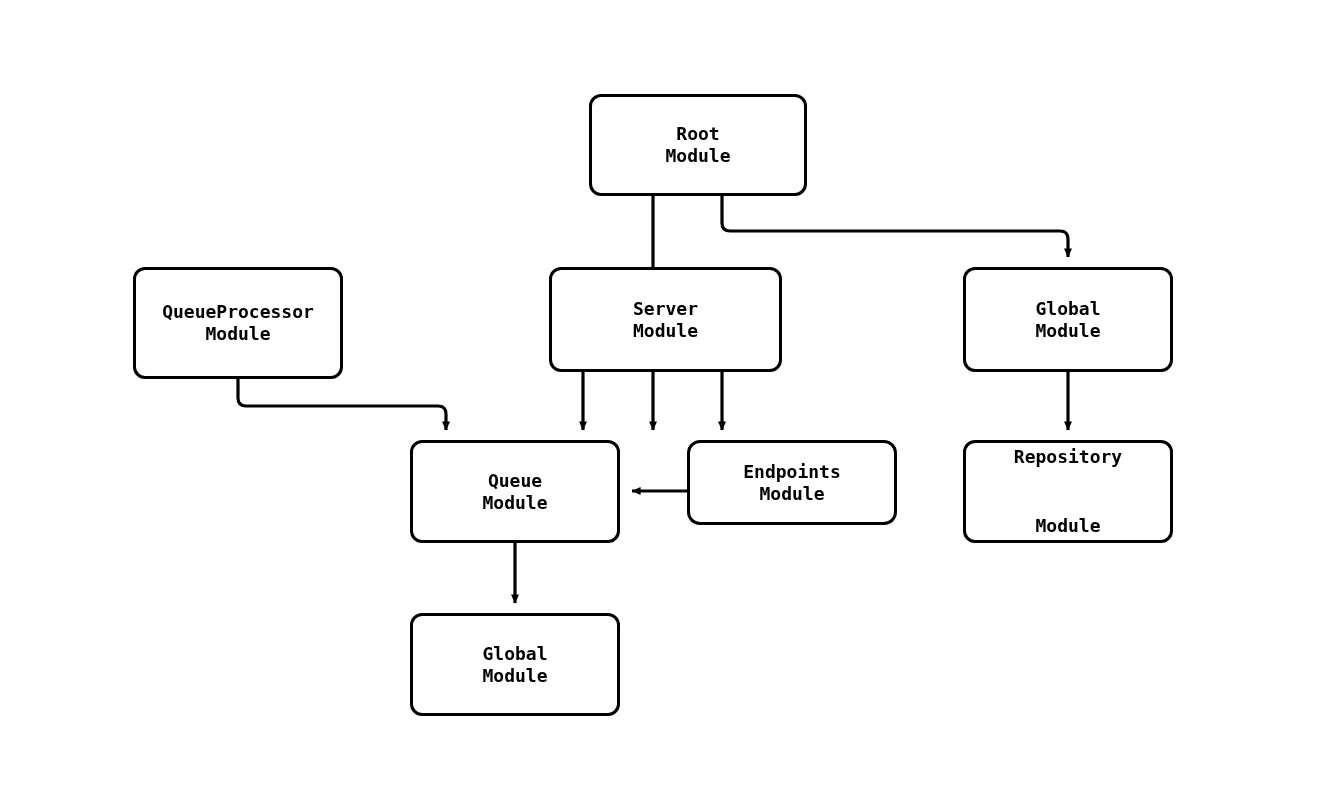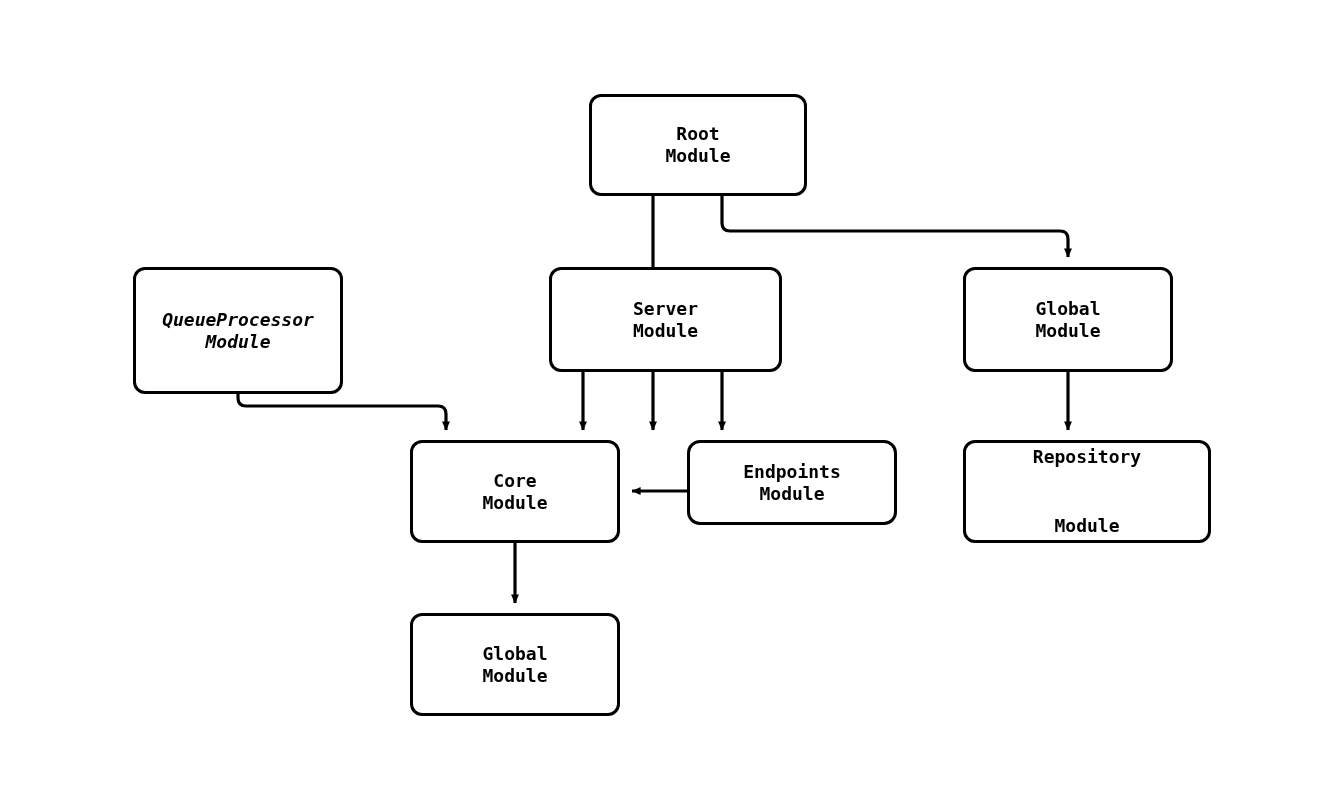--- a/index.html
+++ b/index.html
@@ -76,46 +76,46 @@
     <path d="M 1068 372 L 1068 430" fill="none" stroke="#000000" stroke-width="3.2" marker-end="url(#arrowhead)"></path>
 
     <path d="M 515 543 L 515 603" fill="none" stroke="#000000" stroke-width="3.2" marker-end="url(#arrowhead)"></path>
   </svg>
 
   <div class="node" style="left:549px; top:94px; width:218px; height:102px;margin-left:40px;">
     <div class="node-label">Root</div>
     <div class="node-label">Module</div>
   </div>
 
-  <div class="node" style="left:133px; top:267px; width:210px; height:127px;font-style:italic;">
+  <div class="node" style="left:133px; top:267px; width:210px; height:112px;">
     <div class="node-label">QueueProcessor</div>
     <div class="node-label">Module</div>
   </div>
 
   <div class="node" style="left:549px; top:267px; width:233px; height:105px;">
     <div class="node-label">Server</div>
     <div class="node-label">Module</div>
   </div>
 
   <div class="node" style="left:963px; top:267px; width:210px; height:105px;">
     <div class="node-label">Global</div>
     <div class="node-label">Module</div>
   </div>
 
   <div class="node" style="left:410px; top:440px; width:210px; height:103px;">
-    <div class="node-label">Core</div>
+    <div class="node-label">Queue</div>
     <div class="node-label">Module</div>
   </div>
 
   <div class="node" style="left:687px; top:440px; width:210px; height:85px;border-radius:13px;">
     <div class="node-label">Endpoints</div>
     <div class="node-label">Module</div>
   </div>
 
-  <div class="node" style="left:963px; top:440px; width:248px; height:103px;gap:47px;">
+  <div class="node" style="left:963px; top:440px; width:210px; height:103px;gap:47px;">
     <div class="node-label">Repository</div>
     <div class="node-label">Module</div>
   </div>
 
   <div class="node" style="left:410px; top:613px; width:210px; height:103px;">
     <div class="node-label">Global</div>
     <div class="node-label">Module</div>
   </div>
 
 </div>

